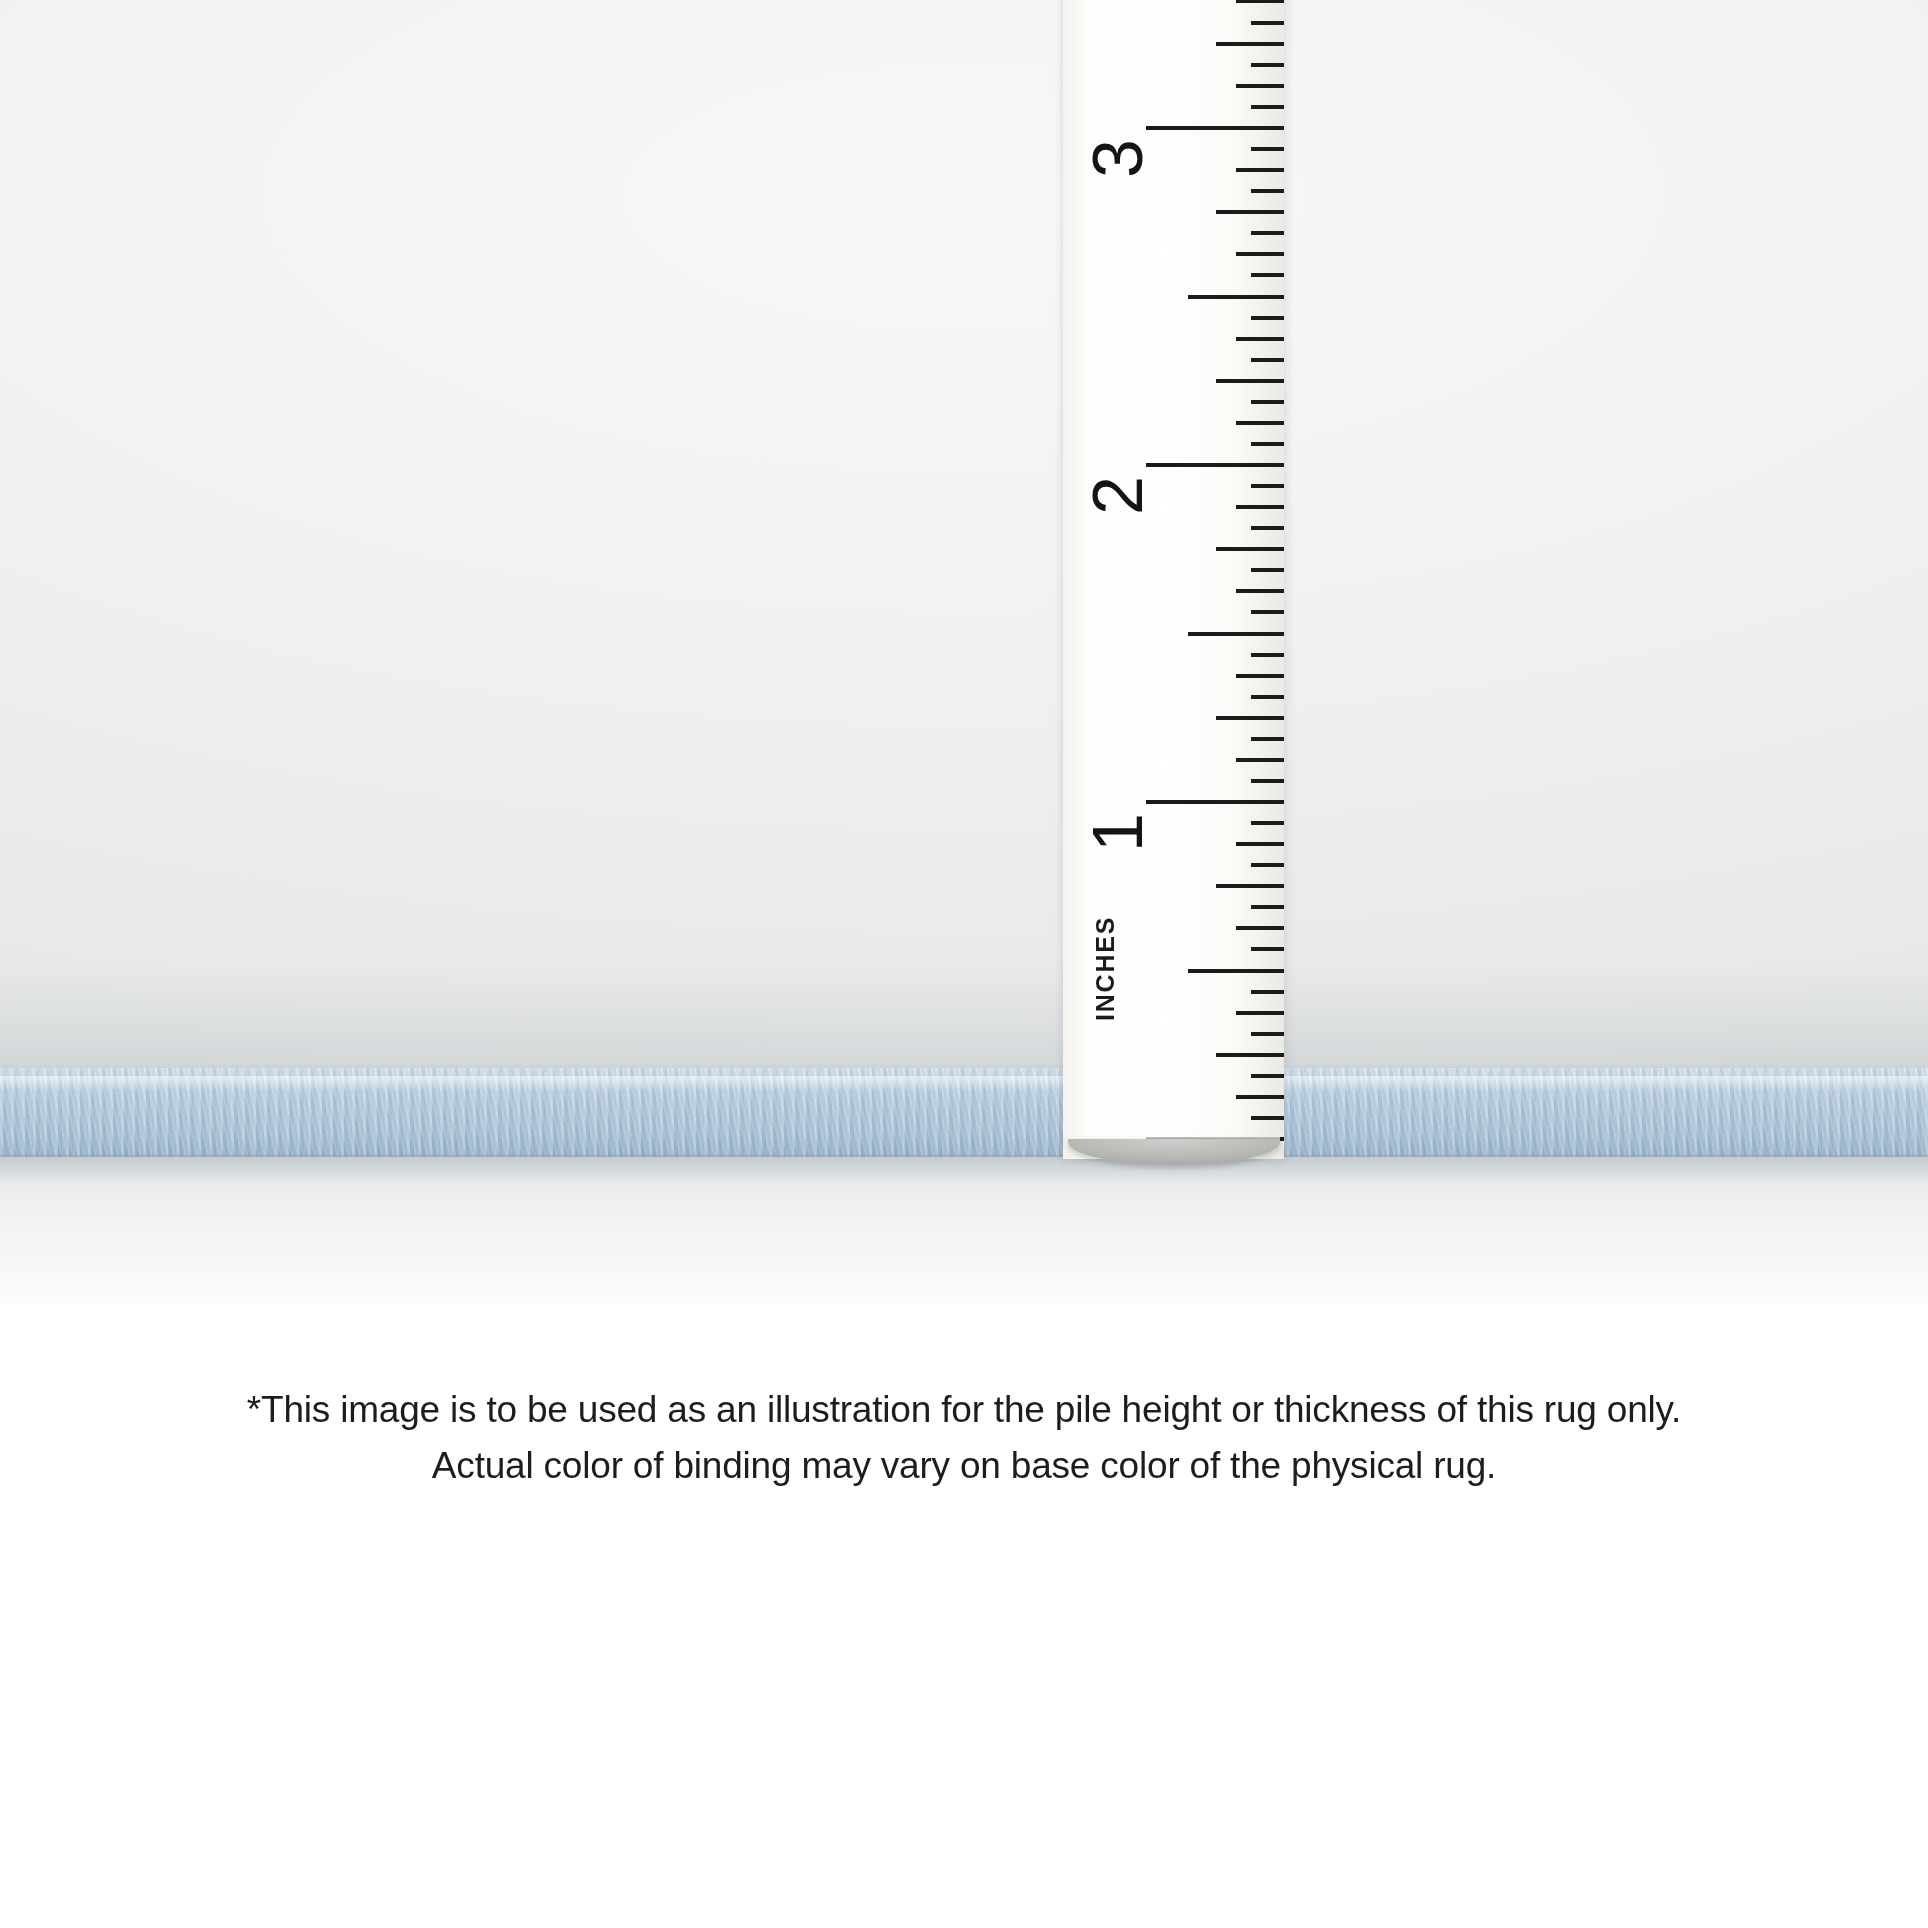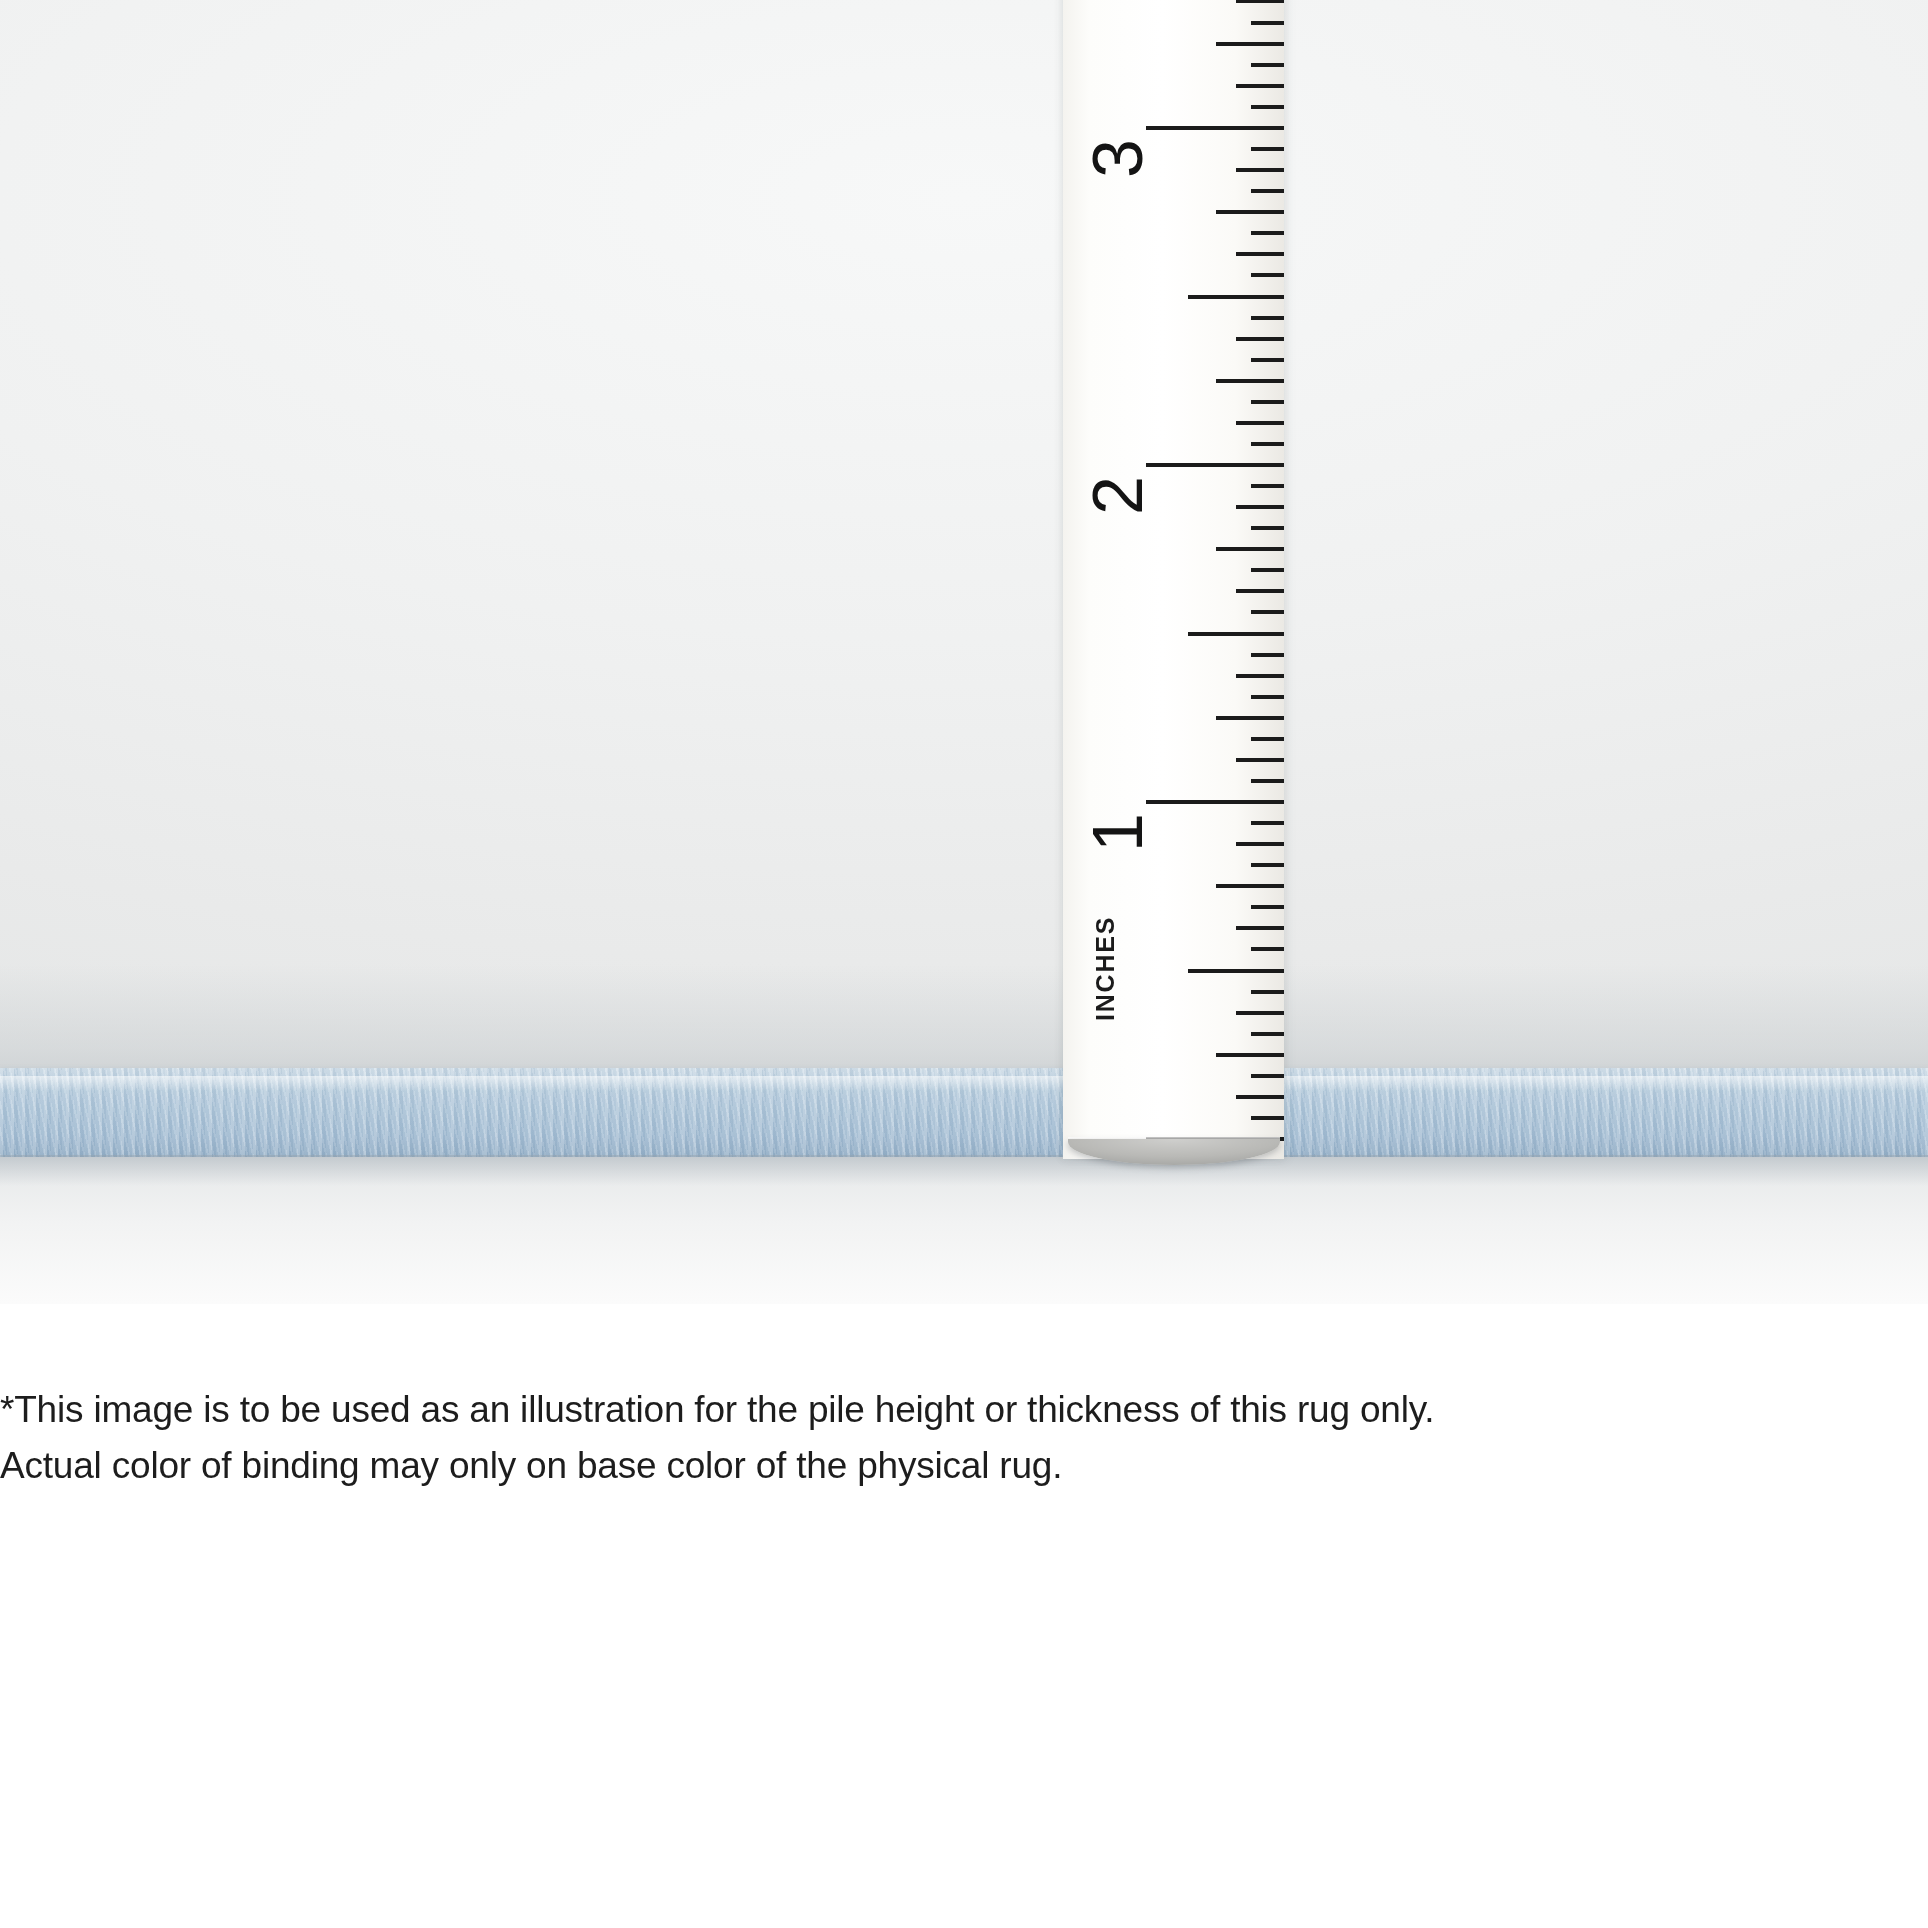--- a/index.html
+++ b/index.html
@@ -189,21 +189,21 @@
     height: 5.5px;
     background: linear-gradient(180deg, rgba(255,255,255,0.8), rgba(190,190,188,0.2));
   }
 
   
   .caption {
     position: absolute;
     left: 0;
     top: 1382px;
     width: 1928px;
-    text-align: left;
+    text-align: center;
     font-family: "Liberation Sans", sans-serif;
     font-size: 37px;
     line-height: 1.52;
     color: #1d1d1d;
     letter-spacing: -0.2px;
   }
   .caption-line { display: block; }
 </style>
 </head>
 <body>
@@ -284,17 +284,17 @@
           <div class="ruler-unit" style="top: 1030px;">INCHES</div>
         </div>
     </div>
     <div class="ruler-tip-edge"></div>
     <div class="ruler-tip"></div>
 
   </div>
 
   <div class="caption">
     <span class="caption-line">*This image is to be used as an illustration for the pile height or thickness of this rug only.</span>
-    <span class="caption-line">Actual color of binding may only on base color of the physical rug.</span>
+    <span class="caption-line">Actual color of binding may vary on base color of the physical rug.</span>
   </div>
 
 </div>
 
 
 </body></html>

